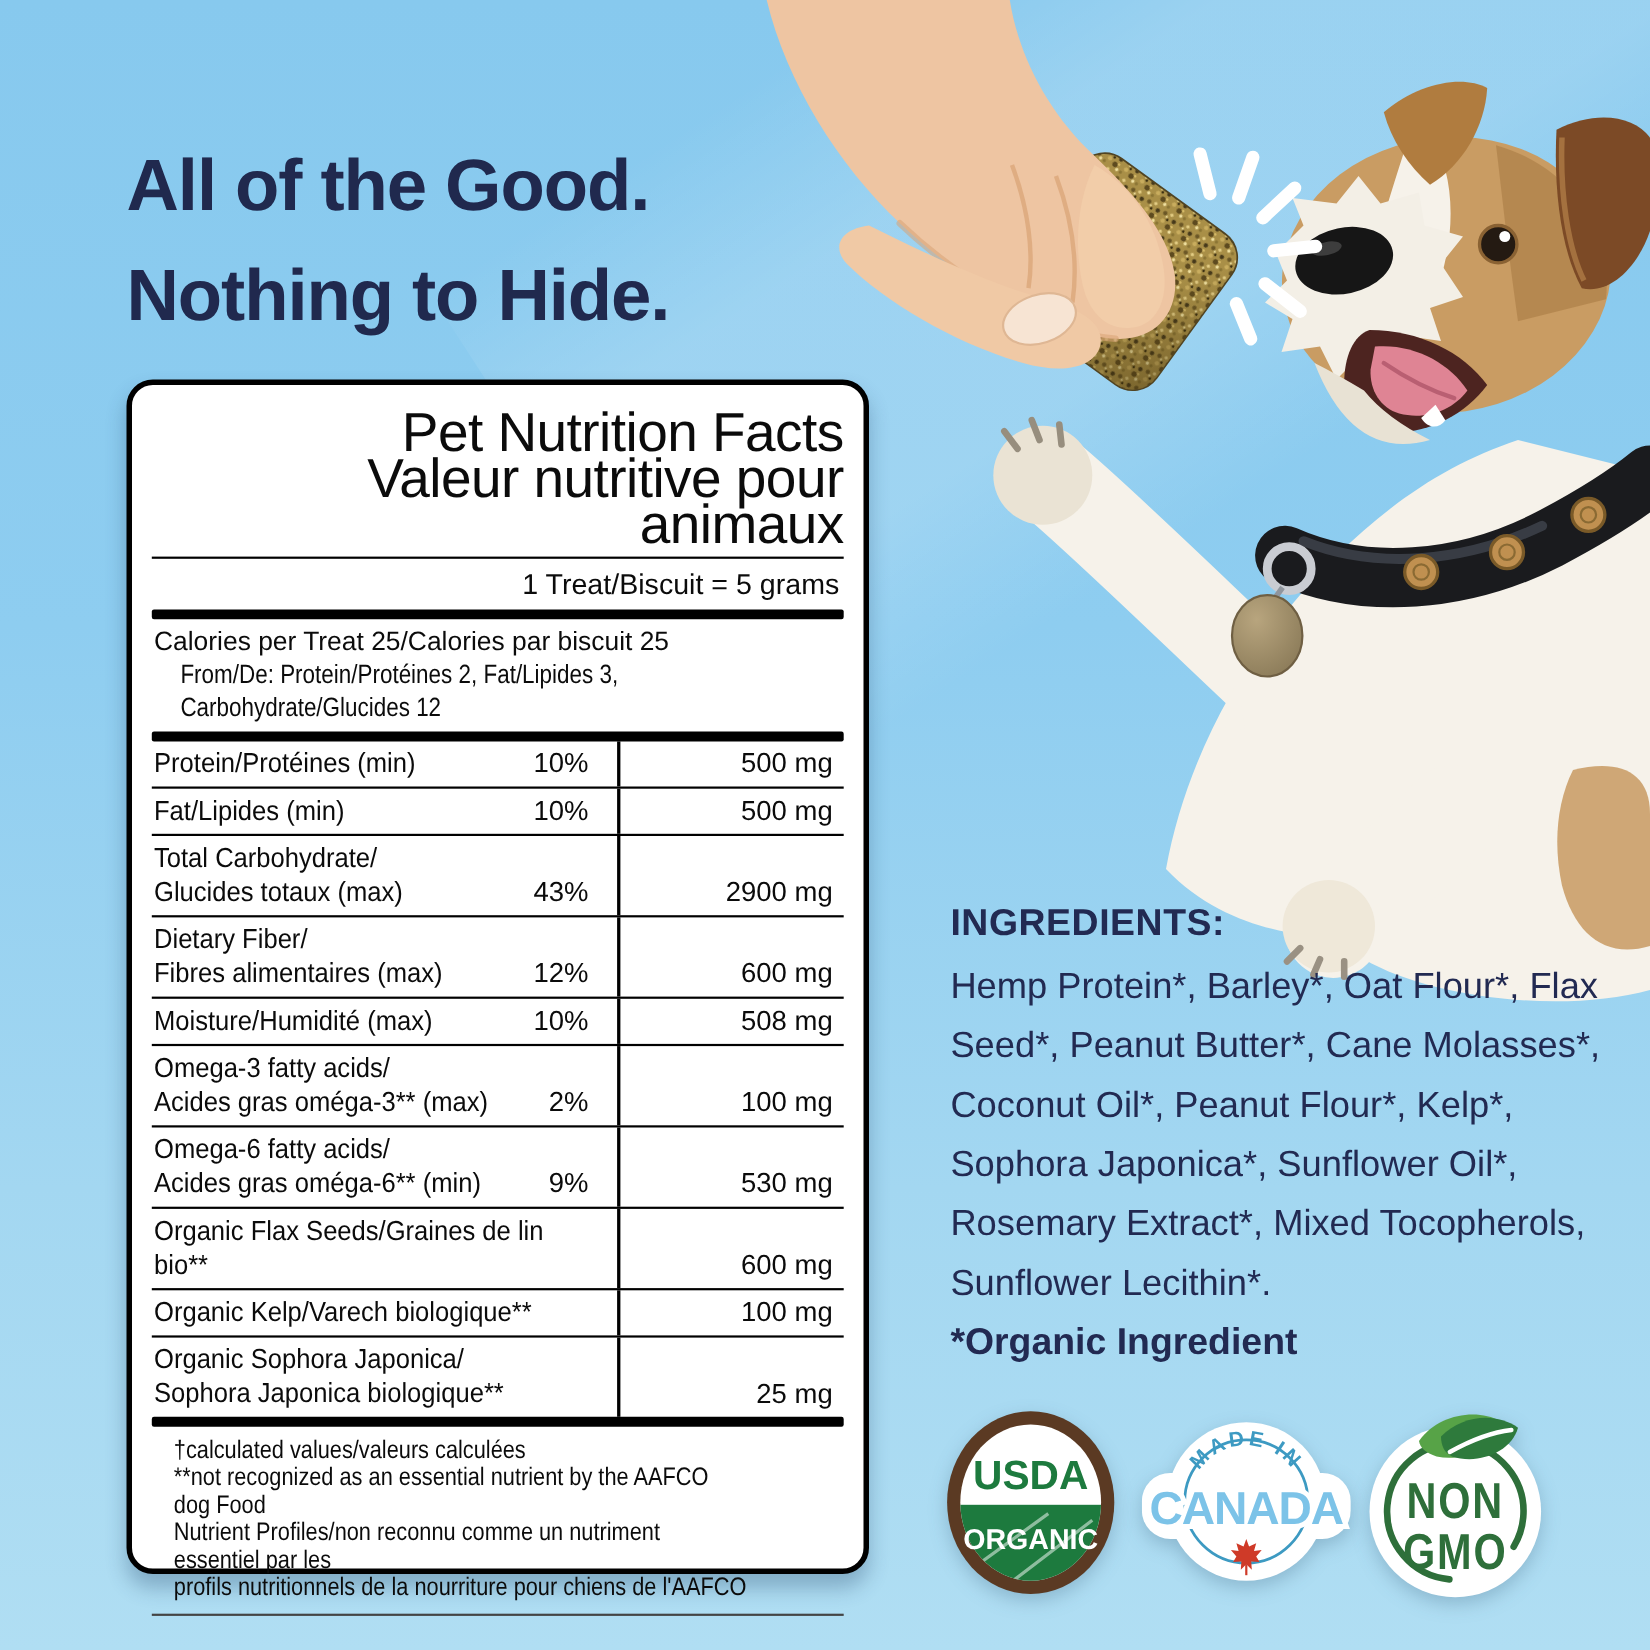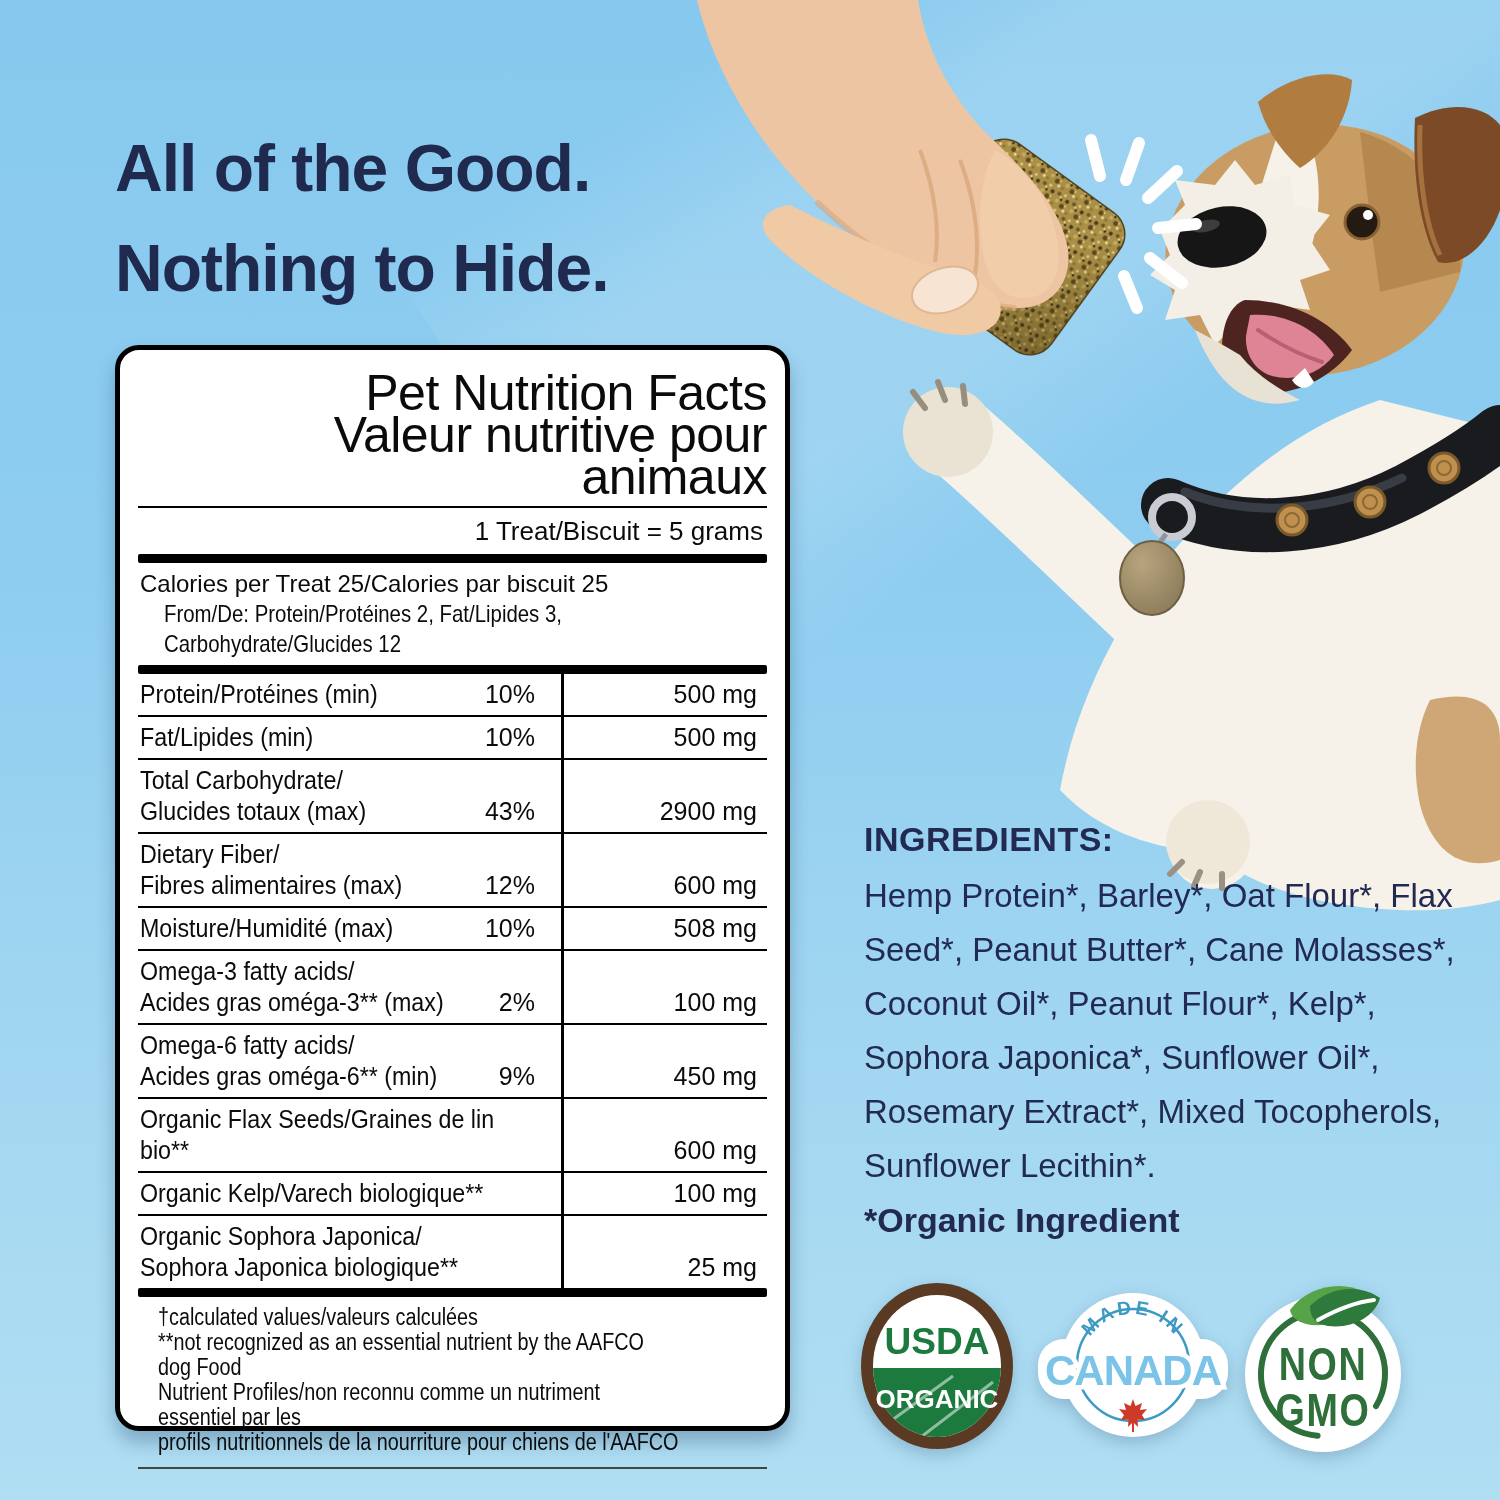--- a/index.html
+++ b/index.html
@@ -249,21 +249,21 @@
             <span class="cpct">2%</span>
           </div>
         <div class="cval">100 mg</div>
       </div>
       <div class="trow">
         <div class="cleft">
             <span class="cname"><span class="cond c93">Omega-6 fatty acids/
 Acides gras oméga-6** (min)</span></span>
             <span class="cpct">9%</span>
           </div>
-        <div class="cval">450 mg</div>
+        <div class="cval">530 mg</div>
       </div>
       <div class="trow">
         <div class="cleft">
             <span class="cname"><span class="cond c93">Organic Flax Seeds/Graines de lin bio**</span></span>
             <span class="cpct"></span>
           </div>
         <div class="cval">600 mg</div>
       </div>
       <div class="trow">
         <div class="cleft">

